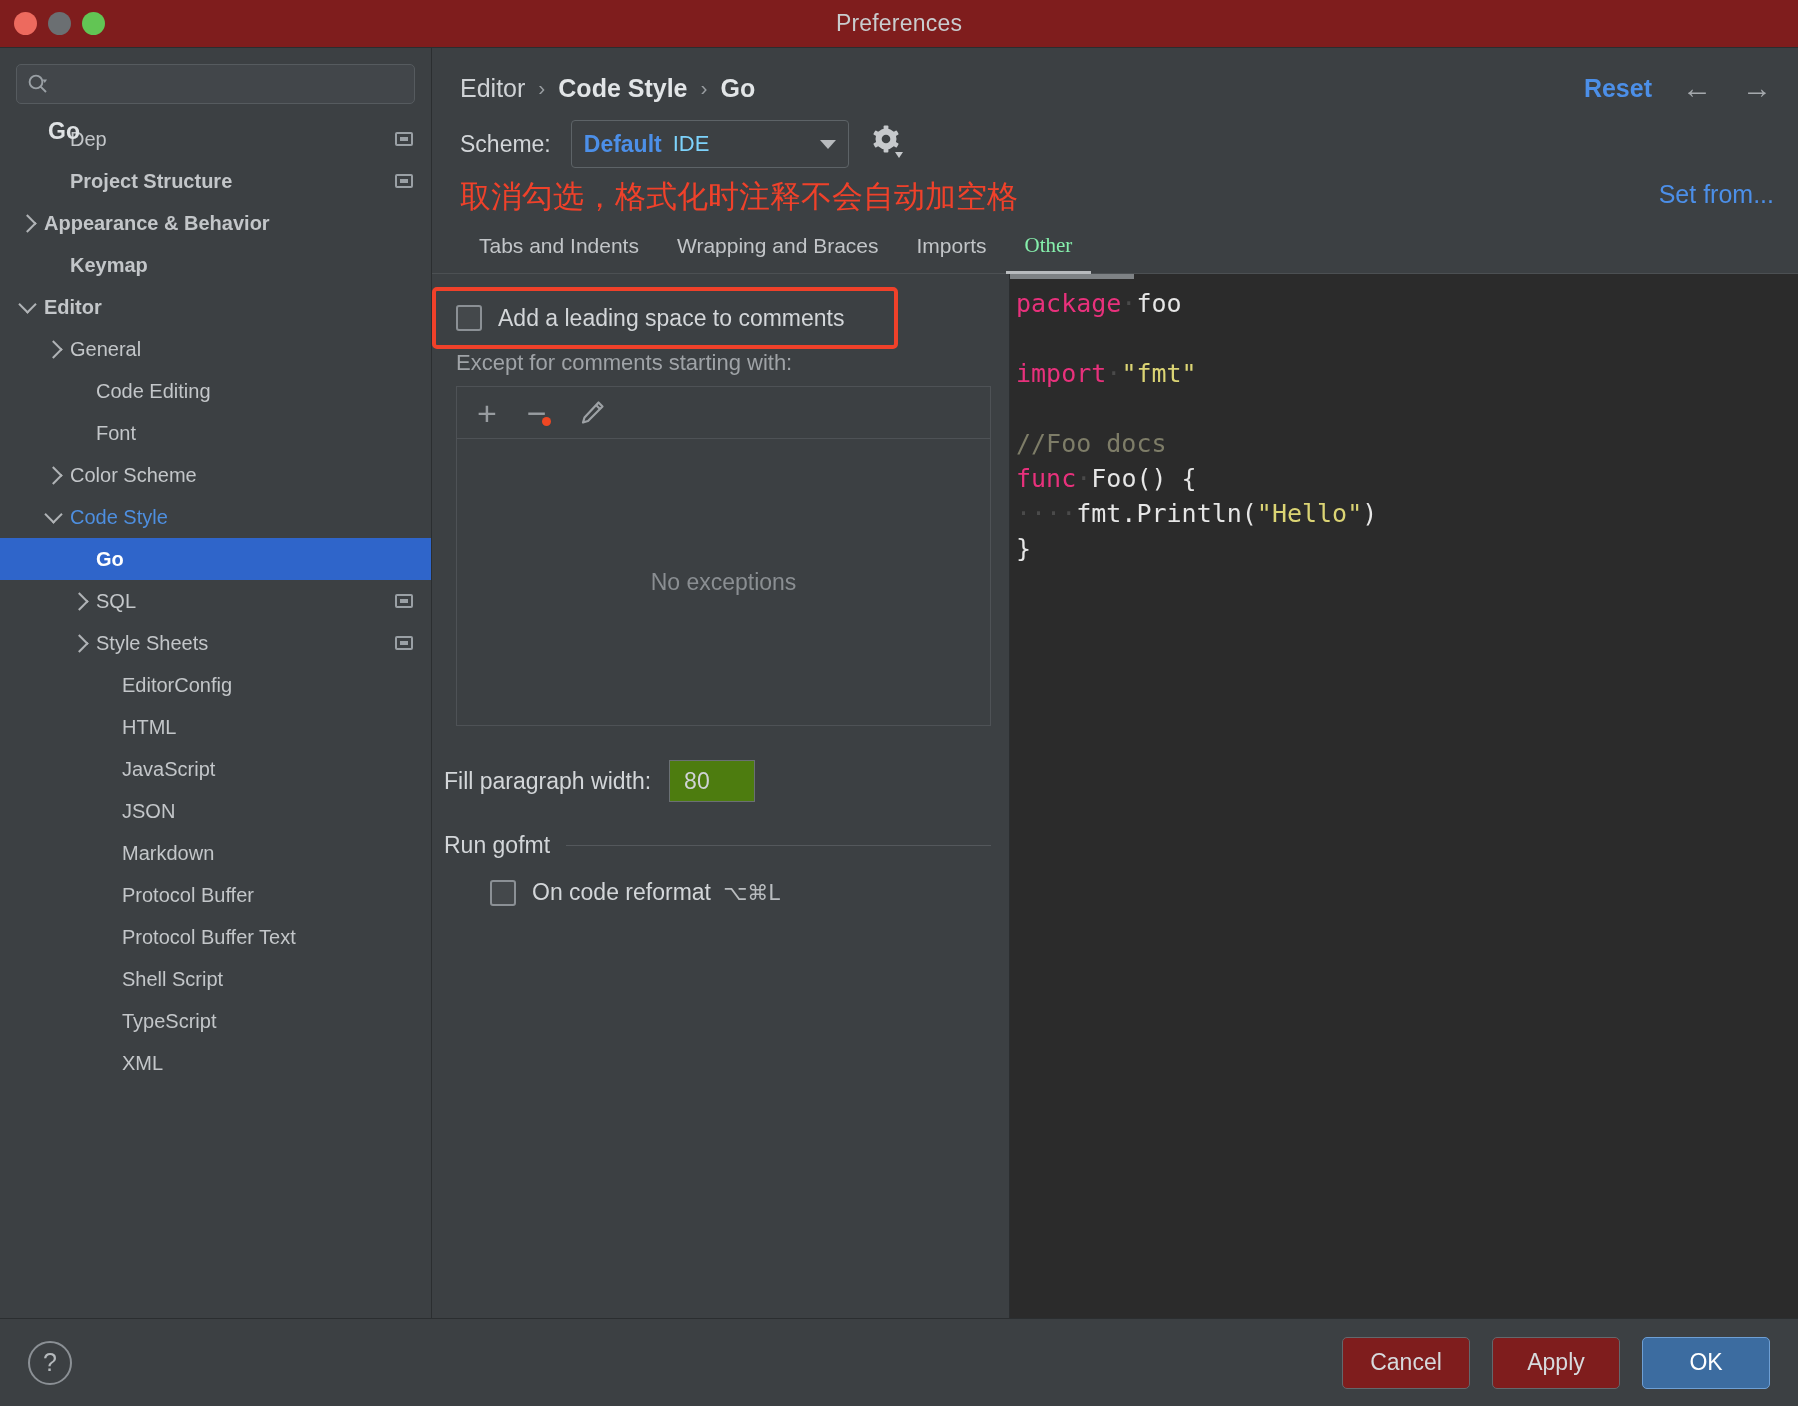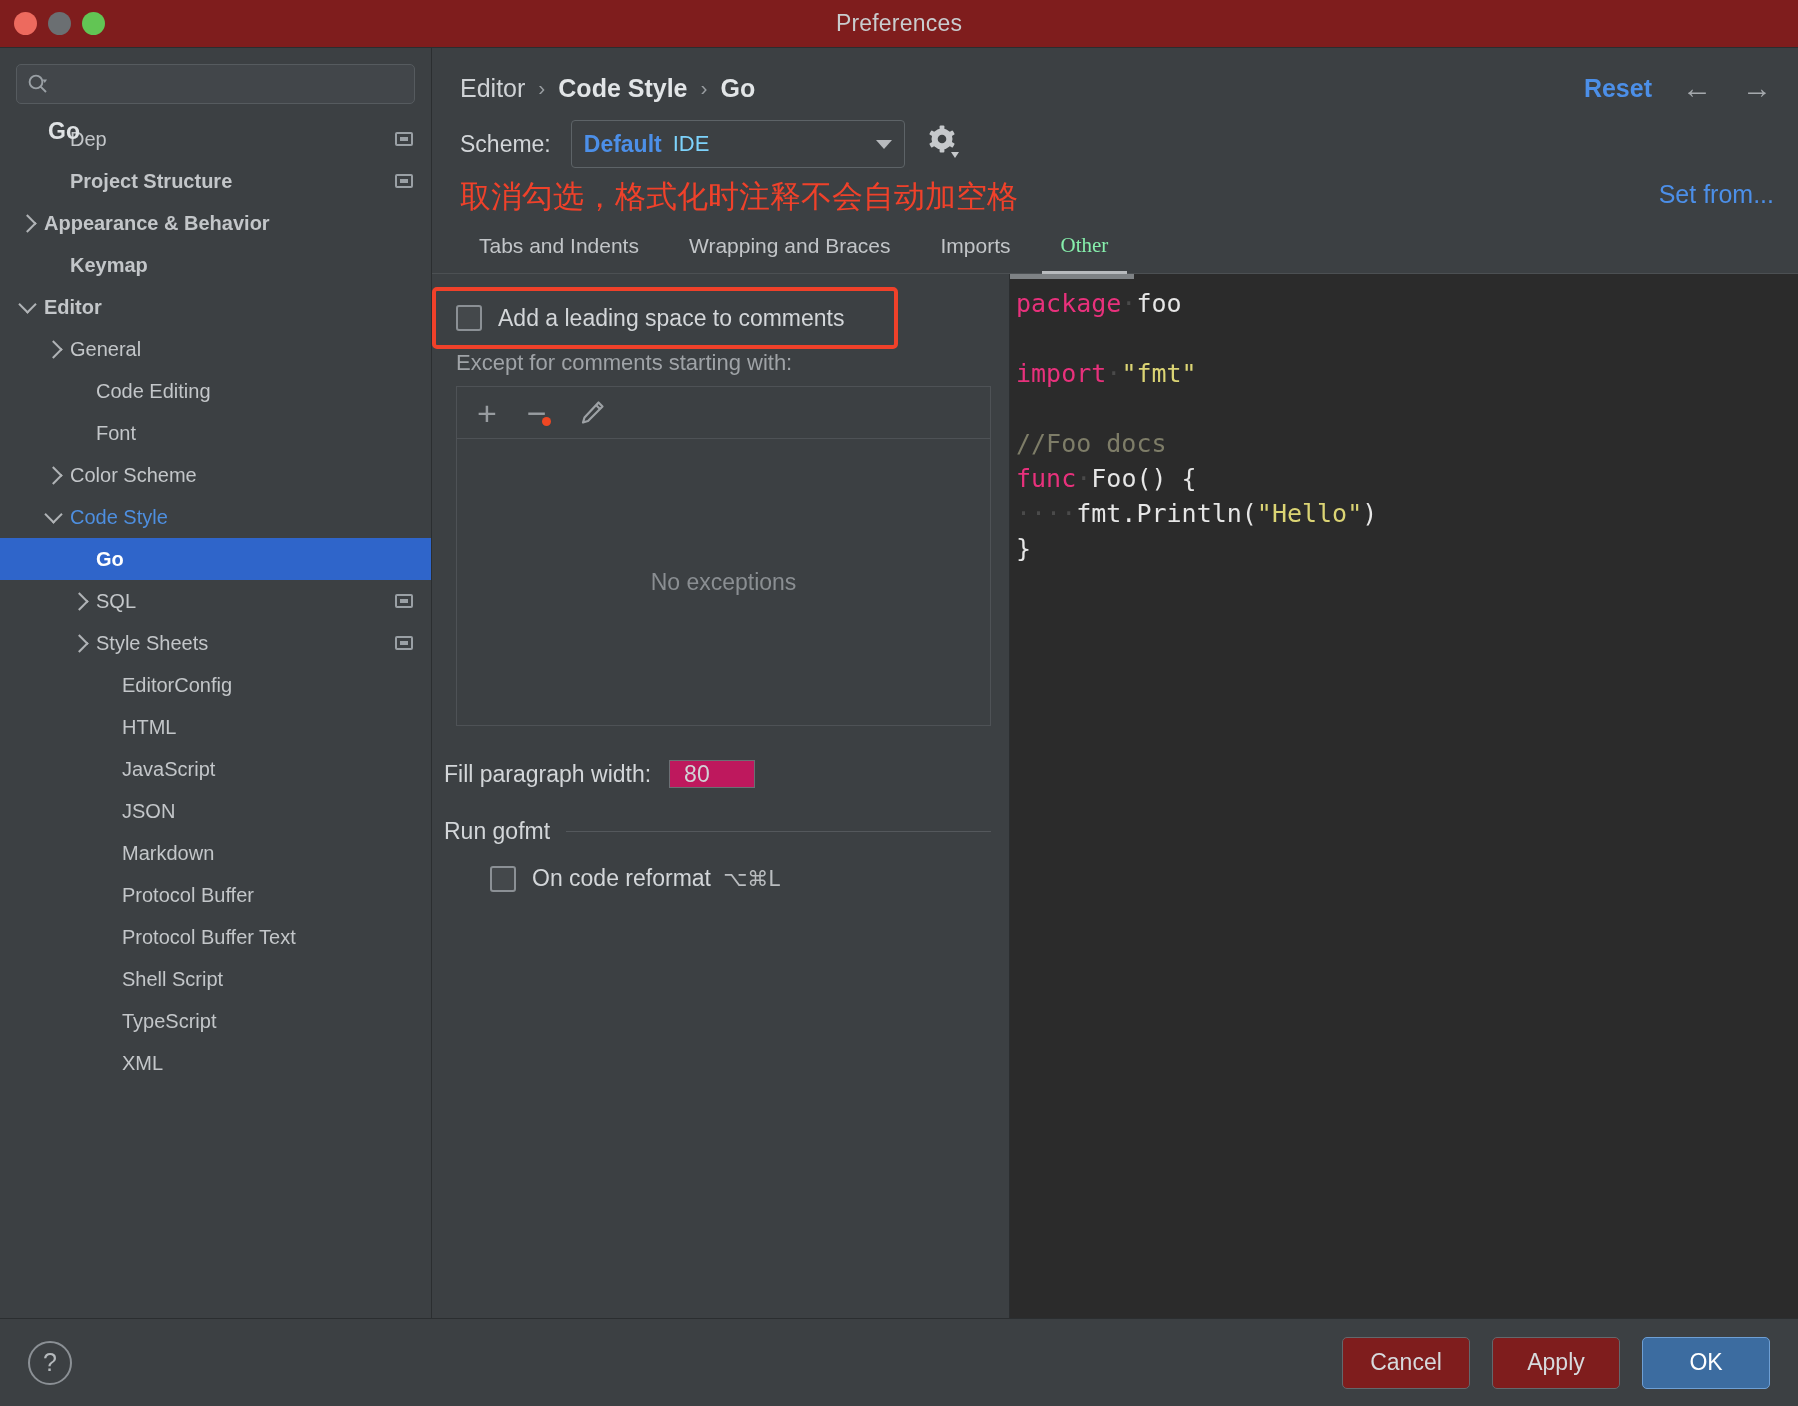--- a/index.html
+++ b/index.html
@@ -100,42 +100,42 @@
   .crumb { font-size: 25px; color: #cfd2d5; }
   .crumb.strong { font-weight: bold; color: #e2e5e7; }
   .crumb-sep { font-size: 21px; color: #9a9ea2; margin: 0 13px; }
   .spacer { flex: 1; }
   .reset-link { font-size: 25px; font-weight: bold; color: #4c8fe8; cursor: pointer; }
   .navarrow { font-size: 30px; color: #a5a9ad; margin-left: 30px; line-height: 1; }
 
   .schemerow { display: flex; align-items: center; padding: 8px 26px 0 28px; height: 60px; }
   .scheme-label { font-size: 23px; color: #d2d5d8; margin-right: 20px; }
   .scheme-select {
-    width: 334px; height: 48px; background: #3c4043;
+    width: 278px; height: 48px; background: #3c4043;
     border: 1px solid #5d6367; border-radius: 4px;
     display: flex; align-items: center; padding: 12px 12px;
   }
   .scheme-val { font-size: 23px; font-weight: bold; color: #4c8fe8; }
   .scheme-sub { font-size: 22px; color: #7dd3fc; margin-left: 11px; flex: 1; }
   .caret-down { width: 0; height: 0; border-left: 8px solid transparent; border-right: 8px solid transparent; border-top: 9px solid #b7babd; }
   .gear { margin-left: 22px; position: relative; }
 
   .annot-row { position: relative; height: 54px; padding: 0 28px; display: flex; align-items: center; }
   .annot {
     font-size: 31px; color: #f0412a;
     font-family: "DejaVu Sans", sans-serif;
     white-space: nowrap;
   }
   .setfrom {
     position: absolute; right: 24px; top: 10px;
     font-size: 25px; color: #4c8fe8; cursor: pointer;
   }
 
   .tabsrow {
-    display: flex; align-items: flex-end; gap: 12px;
+    display: flex; align-items: flex-end; gap: 0;
     padding: 0 28px; height: 50px;
     border-bottom: 1px solid #4c5053;
   }
   .tab {
     font-size: 21px; color: #c2c5c8;
     padding: 0 19px 13px 19px; cursor: pointer;
     border-bottom: 3px solid transparent; margin-bottom: -1px;
   }
   .tab.active { color: #86efac; border-bottom-color: #b8bbbe; font-family: Liberation Serif, serif; }
 
@@ -181,22 +181,22 @@
   .reddot {
     position: absolute; right: -4px; bottom: 4px;
     width: 9px; height: 9px; border-radius: 50%; background: #ef4723;
   }
   .exc-body { flex: 1; display: flex; align-items: center; justify-content: center; }
   .noexc { font-size: 23px; color: #8a8e92; }
 
   .fillrow { display: flex; align-items: center; padding-left: 12px; margin-top: 34px; }
   .fill-label { font-size: 23px; color: #d3d6d9; }
   .numbox {
-    width: 86px; height: 28px; margin-left: 18px;
-    background: #be185d; border: 1px solid #6a6f73;
+    width: 86px; height: 42px; margin-left: 18px;
+    background: #4d7c0f; border: 1px solid #6a6f73;
     display: flex; align-items: center; padding-left: 14px;
   }
   .numbox span { font-size: 23px; color: #d0d3d6; }
 
   .grouprow { display: flex; align-items: center; padding-left: 12px; margin-top: 30px; padding-right: 18px; }
   .group-title { font-size: 23px; color: #d3d6d9; white-space: nowrap; }
   .group-line { flex: 1; height: 1px; background: #54585c; margin-left: 16px; }
 
   .gofmt-row { display: flex; align-items: center; padding-left: 58px; margin-top: 20px; }
   .shortcut { font-size: 21px; color: #b9bcbf; margin-left: 12px; font-family: "DejaVu Sans", sans-serif; }

